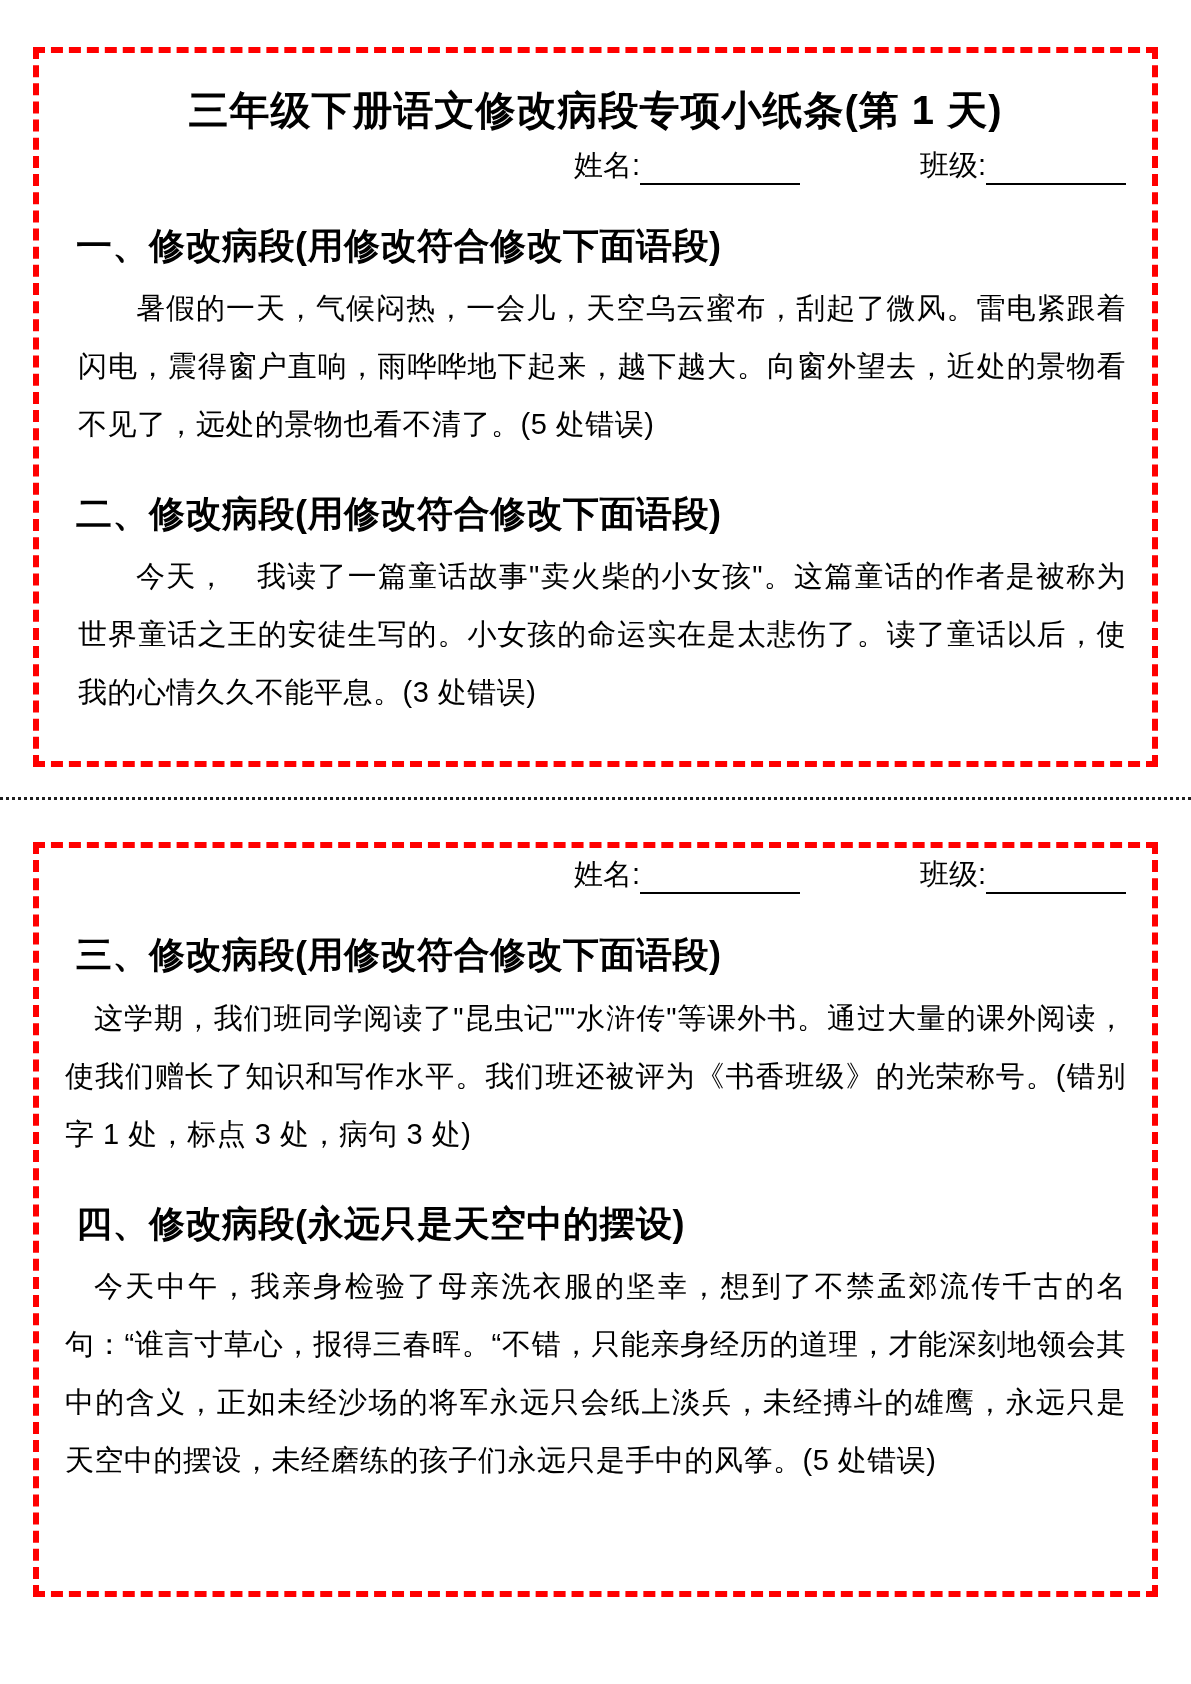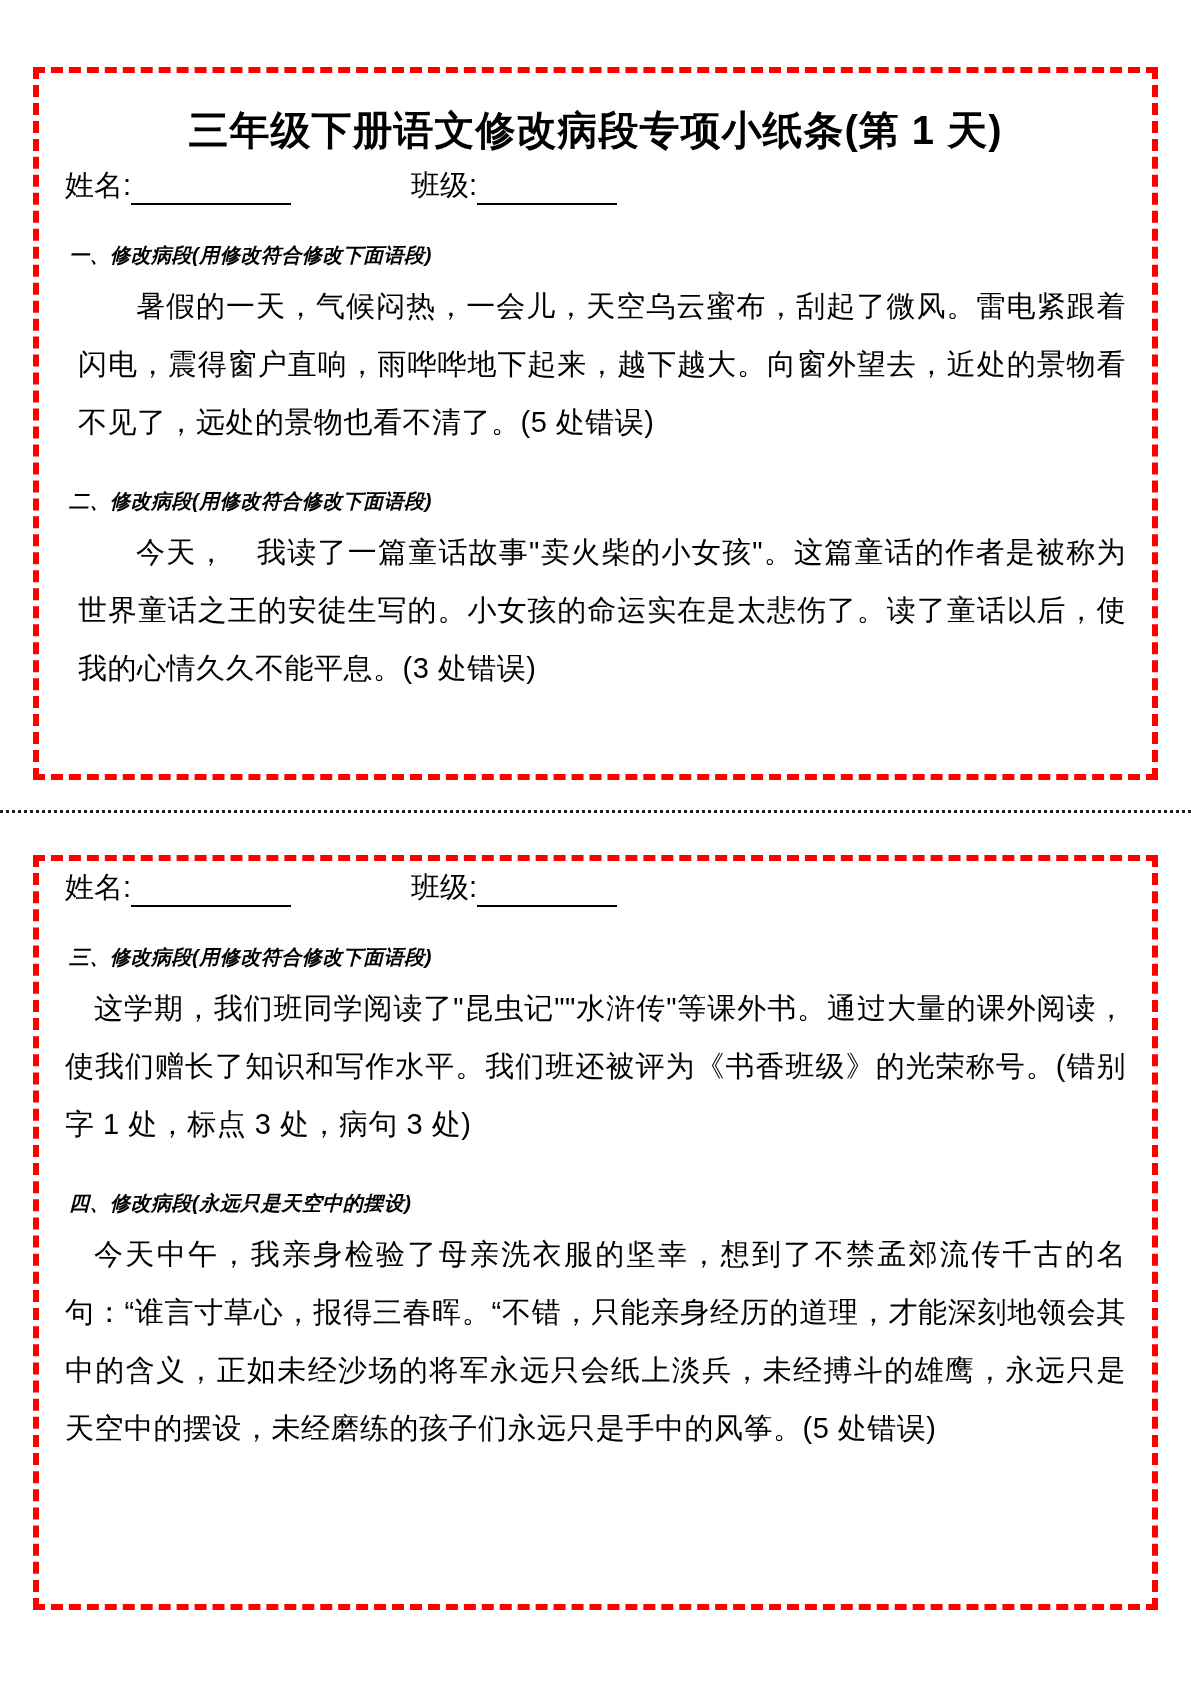--- a/index.html
+++ b/index.html
@@ -7,21 +7,21 @@
     padding: 0;
     background: #ffffff;
   }
   body {
     width: 1191px;
     min-height: 1684px;
     font-family: "Liberation Sans", "DejaVu Sans", sans-serif;
     color: #000000;
   }
   .sheet {
-    padding-top: 67px;
+    padding-top: 47px;
     box-sizing: border-box;
   }
   .card {
     box-sizing: border-box;
     margin: 0 33px;
     border: 6px dashed #ff0000;
     padding: 8px 26px 40px 26px;
     background: #ffffff;
   }
   .card-1 { min-height: 713px; }
@@ -34,41 +34,40 @@
   .title {
     font-size: 40px;
     font-weight: 800;
     text-align: center;
     margin: 24px 0 12px 0;
     letter-spacing: 1px;
     line-height: 1.25;
   }
   .fill-row {
     display: flex;
-    justify-content: flex-start;
+    justify-content: flex-end;
     gap: 120px;
     font-size: 29px;
     margin: 0 0 4px 0;
   }
   .fill-field { display: inline-flex; align-items: flex-end; }
   .fill-label { line-height: 1.3; }
   .fill-line {
     display: inline-block;
     width: 160px;
     height: 32px;
     border-bottom: 2px solid #000000;
   }
   .fill-line-short { width: 140px; }
   .sec-heading {
-    font-size: 20px;
+    font-size: 36px;
     font-weight: bold;
-    margin: 36px 0 8px 4px;
+    margin: 36px 0 8px 11px;
     letter-spacing: 0.5px;
     line-height: 1.4;
-    font-style: italic;
   }
   .sec-body {
     font-size: 29px;
     line-height: 2;
     margin: 0;
     text-align: justify;
     letter-spacing: 0.5px;
     word-break: break-all;
   }
   .indent-2 { text-indent: 2em; margin-left: 13px; }

